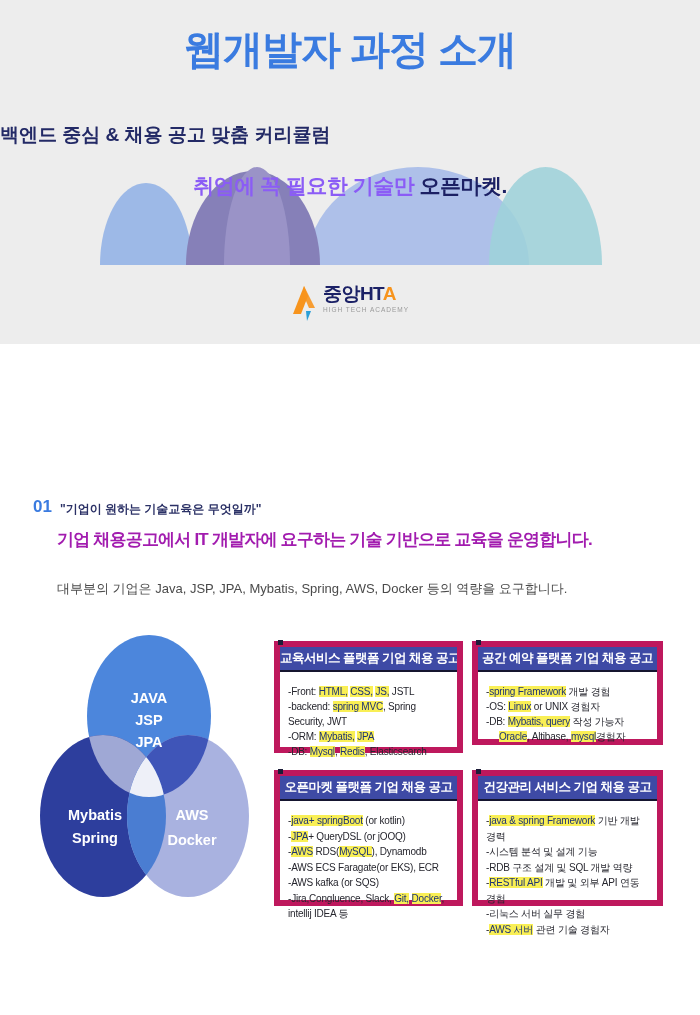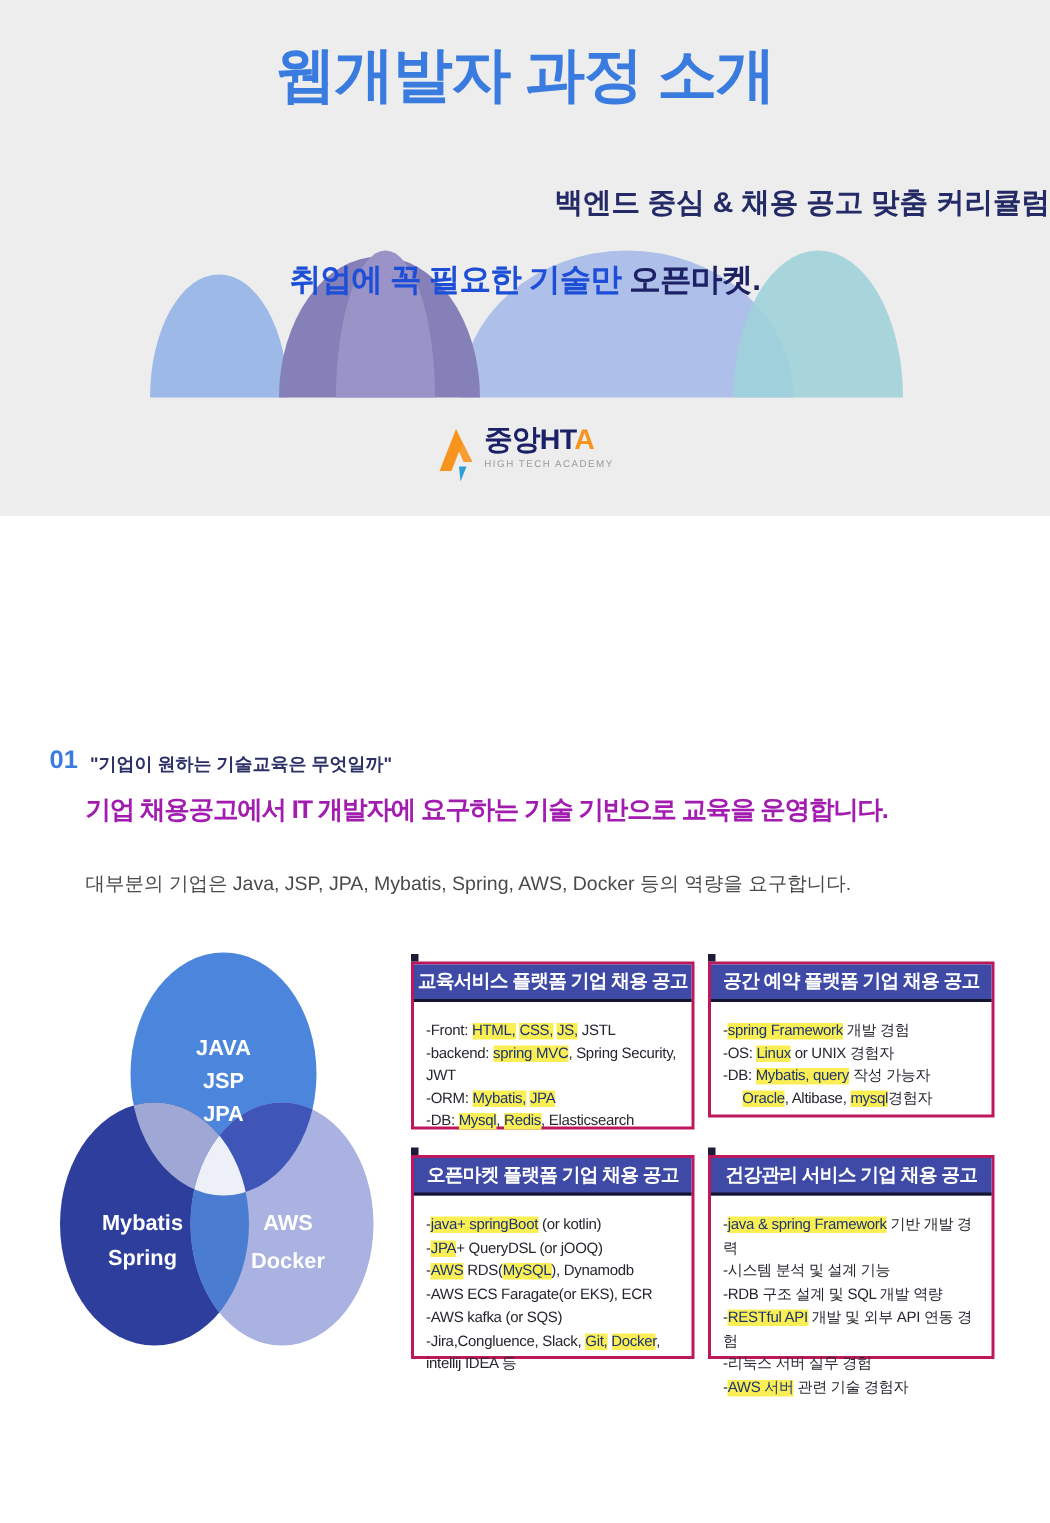--- a/index.html
+++ b/index.html
@@ -10,25 +10,25 @@
   .band{position:absolute;left:0;top:0;width:700px;height:344px;background:#ededed;}
   .dome{position:absolute;border-radius:50% 50% 0 0 / 100% 100% 0 0;}
   .dome.d1{left:100px;top:183px;width:92px;height:82px;background:#9db9e7;}
   .dome.d4{left:307px;top:167px;width:222px;height:98px;background:#aec0e9;}
   .dome.d5{left:489px;top:167px;width:113px;height:98px;background:#9ed2da;opacity:.88;}
   .dome.d2{left:186px;top:171px;width:134px;height:94px;background:#8680b8;}
   .dome.d3{left:224px;top:167px;width:66px;height:98px;background:#9a93c7;}
 
   .main-title{position:absolute;left:0;top:22px;width:700px;text-align:center;
               font-size:40px;font-weight:800;color:#3a7be0;letter-spacing:-1px;}
-  .subtitle{position:absolute;left:0;top:122px;width:700px;text-align:right;
+  .subtitle{position:absolute;left:0;top:122px;width:700px;text-align:left;
             font-size:19px;font-weight:600;color:#232a66;}
   .tagline{position:absolute;left:0;top:172px;width:700px;text-align:center;
            font-size:21px;font-weight:800;z-index:5;letter-spacing:-0.5px;}
-  .tagline .orange{color:#1d4ed8;}
+  .tagline .orange{color:#8b5cf6;}
   .tagline .navy{color:#1c2064;}
 
   .logo{position:absolute;left:0;top:284px;width:700px;display:flex;
         justify-content:center;align-items:flex-start;gap:6px;}
   .logo-mark{width:26px;height:38px;flex:0 0 auto;}
   .logo-texts{display:flex;flex-direction:column;align-items:flex-start;}
   .logo-kr{font-size:19px;font-weight:800;color:#1b2166;line-height:20px;letter-spacing:-0.5px;}
   .logo-kr .accent{color:#f7941d;}
   .logo-sub{font-size:6.5px;color:#9a9a9a;letter-spacing:1px;margin-top:2px;}
 
@@ -38,21 +38,21 @@
   .intro-heading{position:absolute;left:57px;top:528px;width:630px;font-size:17px;
                  font-weight:800;color:#a21caf;letter-spacing:-0.8px;}
   .intro-desc{position:absolute;left:57px;top:580px;width:630px;font-size:13px;color:#4a4a4a;}
 
   
   .venn{position:absolute;left:31px;top:627px;}
   .venn text{font-family:"Liberation Sans","DejaVu Sans",sans-serif;font-weight:700;
              font-size:14.5px;fill:#ffffff;text-anchor:middle;}
 
   
-  .card{position:absolute;background:#ffffff;border:2px solid #be185d;box-sizing:border-box;}
+  .card{position:absolute;background:#ffffff;border:6px solid #be185d;box-sizing:border-box;}
   .card1{left:274px;top:641px;width:189px;height:112px;}
   .card2{left:472px;top:641px;width:191px;height:104px;}
   .card3{left:274px;top:770px;width:189px;height:136px;}
   .card4{left:472px;top:770px;width:191px;height:136px;}
   .card-square{position:absolute;left:-2px;top:-7px;width:5px;height:5px;background:#1c1c38;}
   .card-header{height:23px;background:#3e4aa5;border-bottom:2px solid #15152f;
                color:#ffffff;font-size:12.5px;font-weight:700;text-align:center;
                line-height:23px;letter-spacing:-0.5px;white-space:nowrap;overflow:hidden;}
   .card-body{padding:12px 6px 0 8px;font-size:10px;line-height:15px;color:#26262e;
              white-space:pre-wrap;letter-spacing:-0.2px;}

